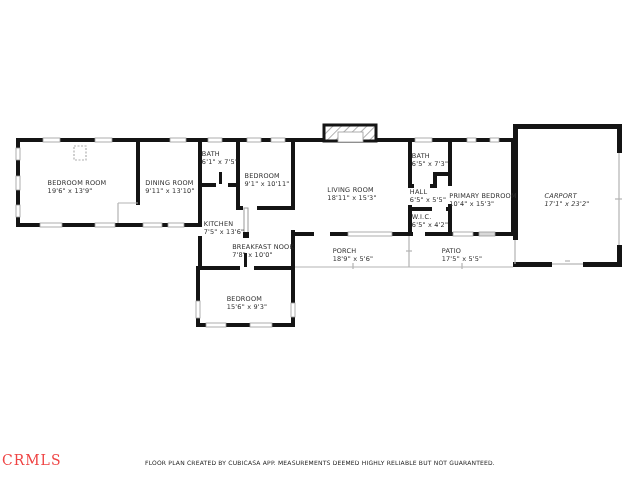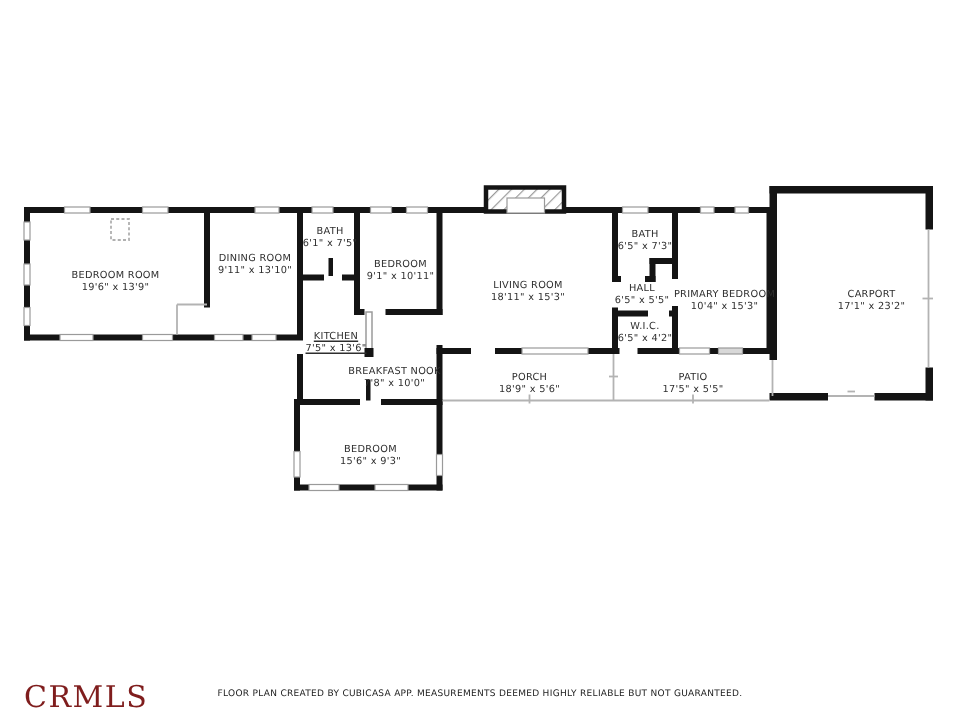--- a/index.html
+++ b/index.html
@@ -1,29 +1,29 @@
 <!DOCTYPE html>
 <html><head>
 <meta charset="utf-8">
 <style>
   html,body{margin:0;padding:0;background:#fff;}
   #canvas{position:relative;width:640px;height:480px;background:#ffffff;overflow:hidden;
           font-family:"Liberation Sans", sans-serif;}
   #plan-svg{position:absolute;left:0;top:0;}
-  .room-label{position:absolute;transform:translate(-50%,-50%);text-align:center;
+  .room-label{position:absolute;transform:translate(-50%,-50%);text-align:left;
               color:#2e2e2e;font-size:6.5px;line-height:8px;letter-spacing:.2px;
               font-family:"DejaVu Sans", sans-serif;white-space:nowrap;}
   .room-label .room-name{font-weight:500;}
   #address{position:absolute;left:0;top:418px;width:100%;text-align:center;
            font-size:24px;color:#0a0a0a;letter-spacing:.2px;
            font-family:"Liberation Sans", sans-serif;}
   #disclaimer{position:absolute;left:0;top:459px;width:100%;text-align:center;
               font-size:6px;color:#1a1a1a;letter-spacing:.2px;
               font-family:"DejaVu Sans", sans-serif;}
-  #watermark{position:absolute;left:16px;top:452px;font-size:20px;color:#7f1d1d;
+  #watermark{position:absolute;left:2px;top:452px;font-size:14px;color:#ef4444;
              letter-spacing:1px;font-family:"DejaVu Serif", serif;}
 </style>
 </head>
 <body>
 
 <div id="canvas">
 
   <svg id="plan-svg" width="640" height="480" viewBox="0 0 640 480">
     <defs>
       <pattern id="hatch" width="6" height="6" patternUnits="userSpaceOnUse" patternTransform="rotate(45)">
@@ -158,33 +158,33 @@
     <g>
       <rect x="74" y="146" width="12" height="14" fill="none" stroke="#b0b0b0" stroke-width="1.2" stroke-dasharray="2,1.5"></rect>
     </g>
   </svg>
 
   <div id="room-labels">
       <div class="room-label" style="left: 77px; top: 187px;">
         <div class="room-name">BEDROOM ROOM</div>
         <div class="room-dims">19'6" x 13'9"</div>
       </div>
-      <div class="room-label" style="left: 170px; top: 176px;">
+      <div class="room-label" style="left: 170px; top: 187px;">
         <div class="room-name">DINING ROOM</div>
         <div class="room-dims">9'11" x 13'10"</div>
       </div>
       <div class="room-label" style="left: 220px; top: 158px;">
         <div class="room-name">BATH</div>
         <div class="room-dims">6'1" x 7'5"</div>
       </div>
       <div class="room-label" style="left: 267px; top: 180px;">
         <div class="room-name">BEDROOM</div>
         <div class="room-dims">9'1" x 10'11"</div>
       </div>
-      <div class="room-label" style="left: 224px; top: 228px; text-decoration: underline;">
+      <div class="room-label" style="left: 224px; top: 228px;">
         <div class="room-name">KITCHEN</div>
         <div class="room-dims">7'5" x 13'6"</div>
       </div>
       <div class="room-label" style="left: 263px; top: 251px;">
         <div class="room-name">BREAKFAST NOOK</div>
         <div class="room-dims">7'8" x 10'0"</div>
       </div>
       <div class="room-label" style="left: 247px; top: 303px;">
         <div class="room-name">BEDROOM</div>
         <div class="room-dims">15'6" x 9'3"</div>
@@ -210,21 +210,21 @@
         <div class="room-dims">6'5" x 4'2"</div>
       </div>
       <div class="room-label" style="left: 483px; top: 200px;">
         <div class="room-name">PRIMARY BEDROOM</div>
         <div class="room-dims">10'4" x 15'3"</div>
       </div>
       <div class="room-label" style="left: 462px; top: 255px;">
         <div class="room-name">PATIO</div>
         <div class="room-dims">17'5" x 5'5"</div>
       </div>
-      <div class="room-label" style="left: 581px; top: 200px;">
+      <div class="room-label" style="left: 567px; top: 200px; font-style: italic;">
         <div class="room-name">CARPORT</div>
         <div class="room-dims">17'1" x 23'2"</div>
       </div>
     </div>
 
   <div id="disclaimer">FLOOR PLAN CREATED BY CUBICASA APP. MEASUREMENTS DEEMED HIGHLY RELIABLE BUT NOT GUARANTEED.</div>
   <div id="watermark">CRMLS</div>
 </div>
 
 </body></html>

